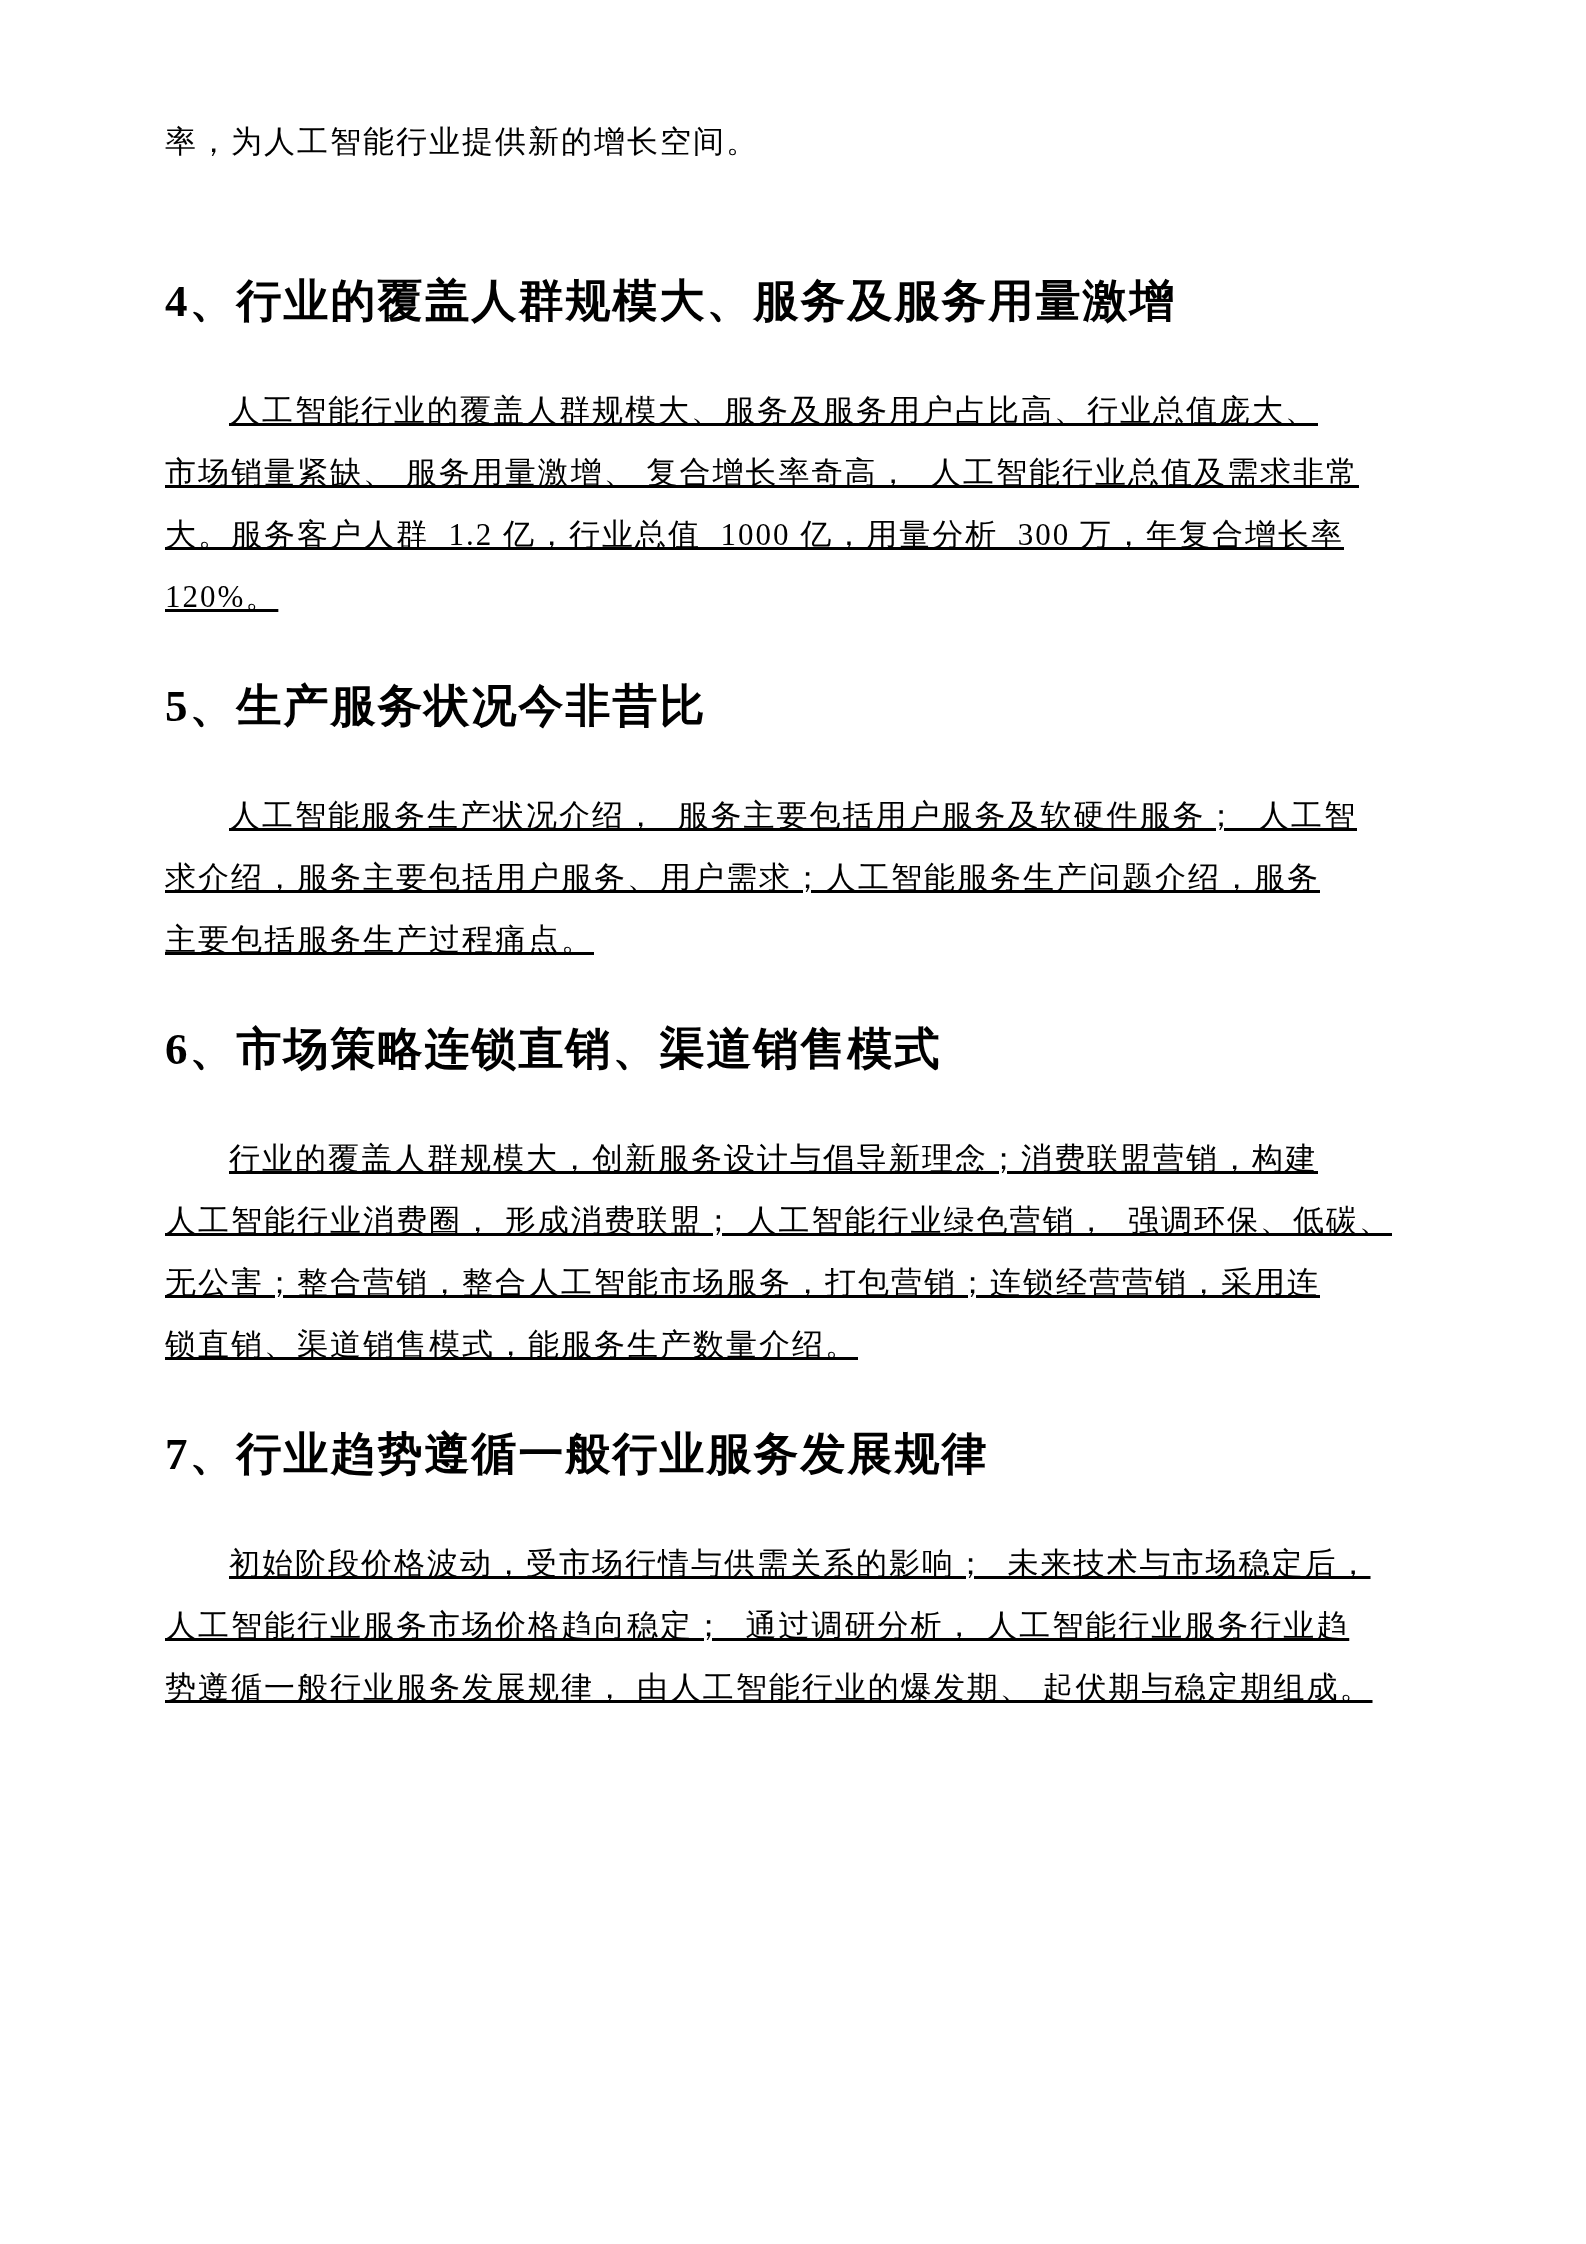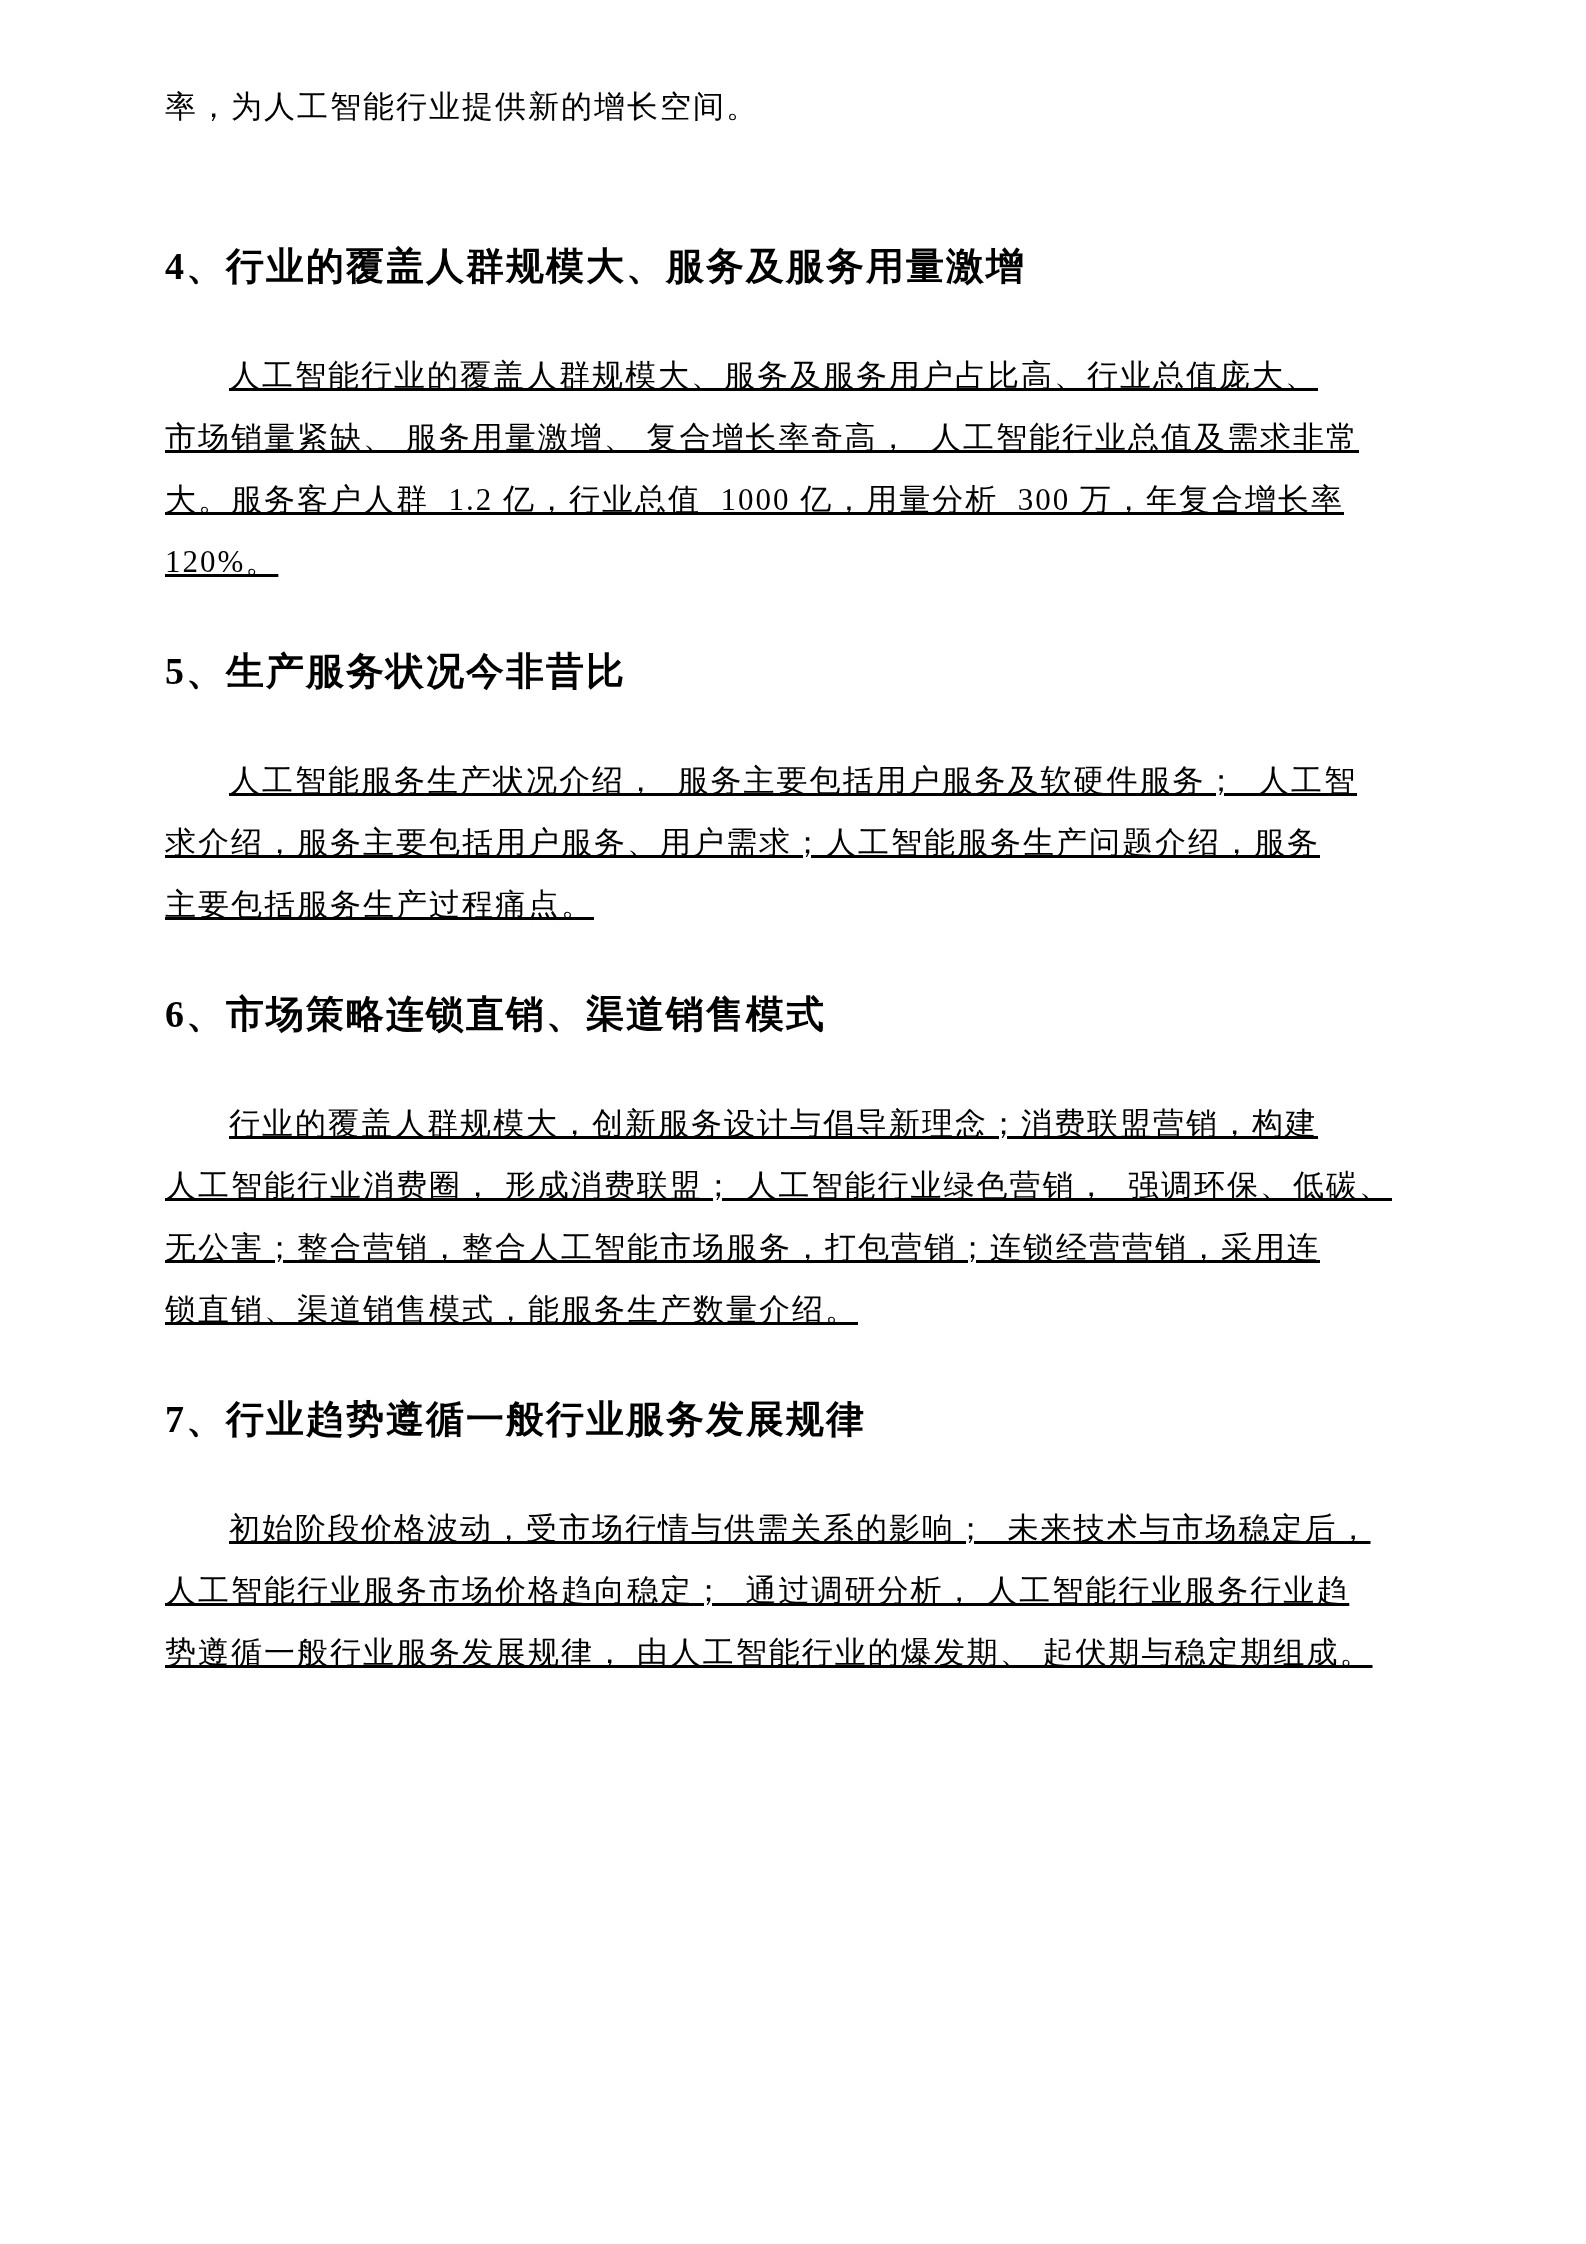--- a/index.html
+++ b/index.html
@@ -6,41 +6,41 @@
     margin: 0;
     padding: 0;
     background: #ffffff;
   }
   .page {
     position: relative;
     width: 1586px;
     height: 2244px;
     box-sizing: border-box;
     background: #ffffff;
-    padding: 76px 150px 0 165px;
+    padding: 111px 150px 0 165px;
     font-family: "Liberation Serif", "DejaVu Serif", serif;
     color: #000000;
     overflow: hidden;
   }
   .line {
     margin: 0;
     font-size: 31px;
     line-height: 62px;
     letter-spacing: 2px;
     white-space: pre-wrap;
   }
   .indent {
     text-indent: 64px;
   }
   .intro {
     margin-bottom: 97px;
   }
   .heading {
     margin: 0 0 48px 0;
-    font-size: 38px;
+    font-size: 45px;
     line-height: 62px;
     font-weight: bold;
     letter-spacing: 2px;
     white-space: pre-wrap;
   }
   .para {
     margin: 0 0 47px 0;
     text-decoration: underline;
   }
 </style>

